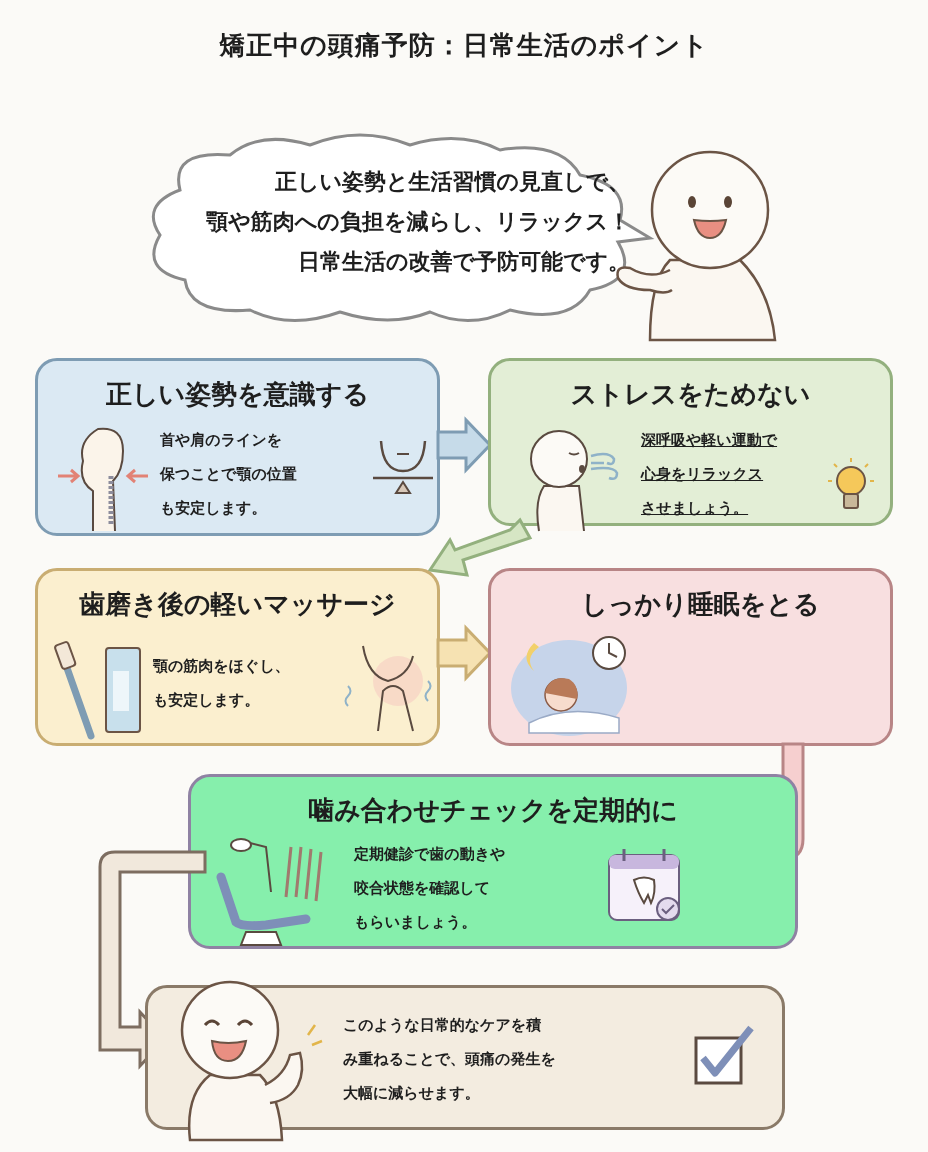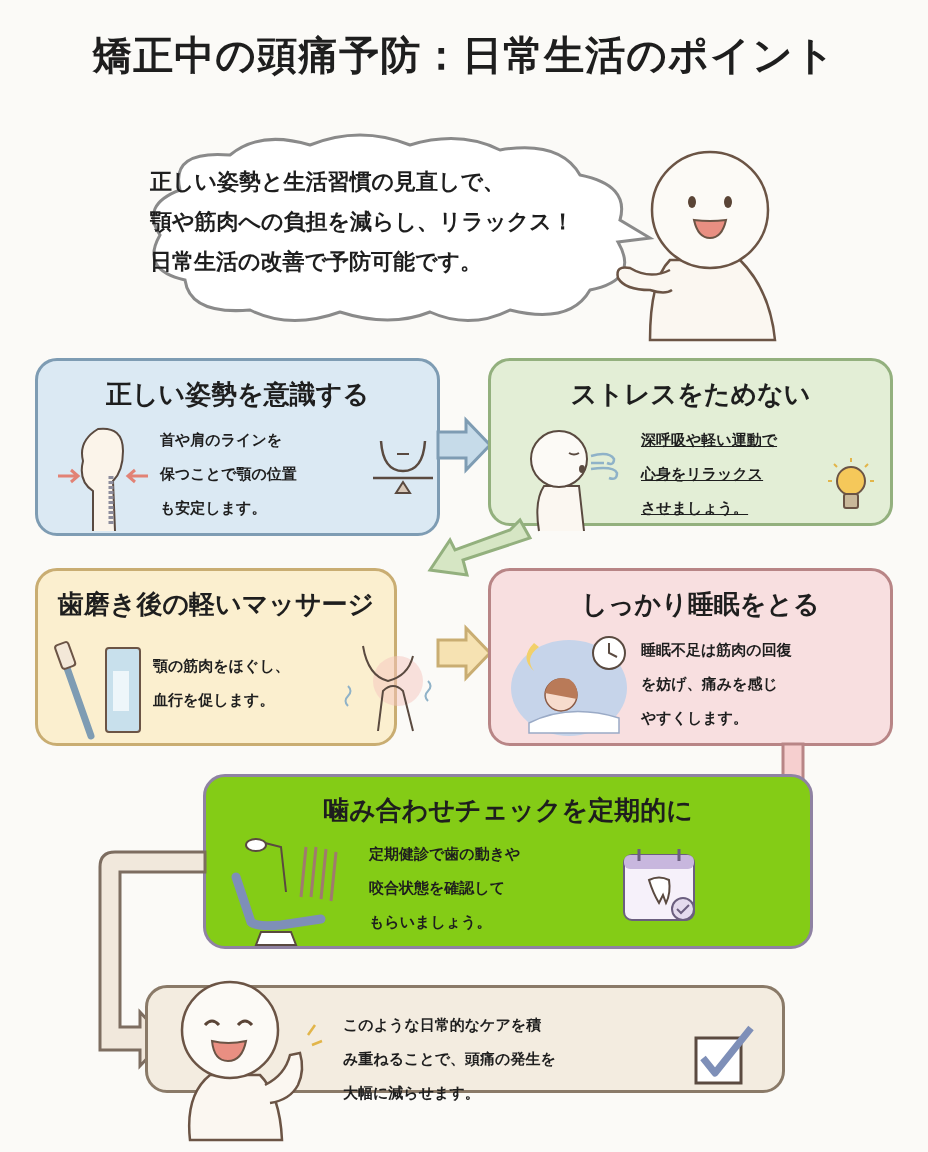--- a/index.html
+++ b/index.html
@@ -1,23 +1,23 @@
 <!DOCTYPE html>
 <html><head>
 <meta charset="utf-8">
 <style>
   html, body { margin:0; padding:0; }
   body { width:928px; height:1152px; background:#fbfaf7; position:relative; overflow:hidden;
     font-family:"DejaVu Sans","Liberation Sans",sans-serif; color:#1e1e1e; }
   .abs { position:absolute; }
-  .title { left:0; top:28px; width:928px; text-align:center; font-size:40px; font-weight:bold; letter-spacing:1px; }
+  .title { left:0; top:28px; width:928px; text-align:center; font-size:26px; font-weight:bold; letter-spacing:1px; }
   .card { position:absolute; border:3px solid; border-radius:22px; box-sizing:border-box; }
   .card h2 { margin:0; position:absolute; left:0; right:0; text-align:center; font-size:26px; font-weight:bold; }
   .card p { margin:0; position:absolute; font-size:15px; font-weight:bold; line-height:34px; white-space:pre-line; }
-  .bubble-text { font-size:22px; font-weight:bold; line-height:40px; text-align:left; white-space:pre-line; }
+  .bubble-text { font-size:22px; font-weight:bold; line-height:40px; text-align:right; white-space:pre-line; }
   svg { position:absolute; overflow:visible; }
 </style>
 </head>
 <body>
 
 <div class="abs title">矯正中の頭痛予防：日常生活のポイント</div>
 
 <svg style="left:140px;top:130px;" width="520" height="200" viewBox="0 0 520 200">
   <path d="M40,60 Q30,20 90,25 Q120,0 170,15 Q220,-5 270,15 Q320,0 360,20 Q420,10 440,45 Q490,55 480,90 L510,108 L478,112 Q500,150 450,160 Q430,195 370,180 Q330,200 290,182 Q250,198 200,182 Q150,200 110,180 Q50,185 45,150 Q0,140 20,105 Q0,75 40,60 Z" fill="#ffffff" stroke="#8a8a8a" stroke-width="3"></path>
 </svg>
@@ -73,24 +73,24 @@
     <circle cx="25" cy="25" r="14" fill="#f5c85a" stroke="#6b5445" stroke-width="2"></circle>
     <rect x="18" y="38" width="14" height="14" rx="2" fill="#c9b89a" stroke="#6b5445" stroke-width="2"></rect>
     <path d="M25,2 L25,6 M8,8 L11,11 M42,8 L39,11 M2,25 L6,25 M48,25 L44,25" stroke="#e2b54a" stroke-width="2"></path>
   </svg>
 </div>
 
 <svg style="left:425px;top:520px;" width="110" height="65" viewBox="0 0 110 65">
   <path d="M95,0 L105,18 L38,40 L42,55 L5,50 L25,20 L30,30 L85,10 Z" fill="#d6e6c4" stroke="#93b07e" stroke-width="3"></path>
 </svg>
 
-<div class="card" style="left:35px;top:568px;width:362px;height:178px;background:#fbefcf;border-color:#c9ad72;">
+<div class="card" style="left:35px;top:568px;width:405px;height:178px;background:#fbefcf;border-color:#c9ad72;">
   <h2 style="top:16px;">歯磨き後の軽いマッサージ</h2>
   <p style="left:115px;top:78px;">顎の筋肉をほぐし、
-血行を促します。</p>
+も安定します。</p>
   <svg style="left:18px;top:70px;" width="45" height="100" viewBox="0 0 45 100">
     <path d="M5,10 L35,95" stroke="#7e9cb3" stroke-width="7" stroke-linecap="round"></path>
     <rect x="2" y="2" width="14" height="25" rx="3" fill="#f3e8d8" stroke="#6b5445" stroke-width="2" transform="rotate(-20 9 14)"></rect>
   </svg>
   <svg style="left:65px;top:75px;" width="40" height="90" viewBox="0 0 40 90">
     <rect x="3" y="2" width="34" height="84" rx="3" fill="#c8e0ec" stroke="#6b5445" stroke-width="2"></rect>
     <rect x="10" y="25" width="16" height="40" fill="#eef6fa"></rect>
   </svg>
   <svg style="left:305px;top:65px;" width="90" height="100" viewBox="0 0 90 100">
     <circle cx="55" cy="45" r="25" fill="#f6c6c0" opacity="0.5"></circle>
@@ -99,39 +99,36 @@
     <path d="M5,50 Q10,55 5,60 Q0,65 5,70 M85,45 Q90,50 85,55 Q80,60 85,65" stroke="#8fb2c8" stroke-width="2" fill="none"></path>
   </svg>
 </div>
 
 <svg style="left:438px;top:628px;" width="55" height="55" viewBox="0 0 55 55">
   <path d="M0,12 L28,12 L28,0 L52,25 L28,50 L28,38 L0,38 Z" fill="#f6e2b2" stroke="#c9ad72" stroke-width="3"></path>
 </svg>
 
 <div class="card" style="left:488px;top:568px;width:405px;height:178px;background:#f8dfe0;border-color:#b88586;">
   <h2 style="top:16px;padding-left:20px;">しっかり睡眠をとる</h2>
-  <p style="left:150px;top:62px;">睡眠不足は筋肉の回復
-を妨げ、痛みを感じ
-やすくします。</p>
   <svg style="left:18px;top:62px;" width="125" height="105" viewBox="0 0 125 105">
     <ellipse cx="60" cy="55" rx="58" ry="48" fill="#c6d4ea"></ellipse>
     <path d="M25,10 Q10,25 25,38 Q15,25 30,14 Z" fill="#f2d06a"></path>
     <circle cx="100" cy="20" r="16" fill="#ffffff" stroke="#5a4a40" stroke-width="2"></circle>
     <path d="M100,10 L100,20 L108,24" stroke="#5a4a40" stroke-width="2" fill="none"></path>
     <circle cx="52" cy="62" r="16" fill="#f7dccd" stroke="#8a5a45" stroke-width="1.5"></circle>
     <path d="M36,60 Q40,42 60,46 Q70,52 68,66" fill="#b97a58"></path>
     <path d="M20,90 Q60,70 110,85 L110,100 L20,100 Z" fill="#ffffff" stroke="#9aaac6" stroke-width="1.5"></path>
   </svg>
 </div>
 
 <svg style="left:725px;top:744px;" width="90" height="135" viewBox="0 0 90 135">
   <path d="M58,0 L78,0 L78,95 Q78,115 58,115 L30,115 L30,130 L2,105 L30,80 L30,95 L58,95 Z" fill="#f6cfcf" stroke="#b88586" stroke-width="3"></path>
 </svg>
 
-<div class="card" style="left:203px;top:774px;width:610px;height:175px;background:#84cc16;border-color:#8f82a3;">
+<div class="card" style="left:188px;top:774px;width:610px;height:175px;background:#86efac;border-color:#8f82a3;">
   <h2 style="top:16px;">噛み合わせチェックを定期的に</h2>
   <p style="left:163px;top:60px;">定期健診で歯の動きや
 咬合状態を確認して
 もらいましょう。</p>
   <svg style="left:15px;top:60px;" width="130" height="110" viewBox="0 0 130 110">
     <path d="M15,40 L30,85 Q35,90 60,88 L100,82" fill="none" stroke="#7e8fb8" stroke-width="9" stroke-linecap="round"></path>
     <path d="M40,95 L70,95 L75,108 L35,108 Z" fill="#ffffff" stroke="#5a4a40" stroke-width="2"></path>
     <path d="M40,5 L60,10 L65,55" fill="none" stroke="#5a4a40" stroke-width="2"></path>
     <ellipse cx="35" cy="8" rx="10" ry="6" fill="#ffffff" stroke="#5a4a40" stroke-width="2"></ellipse>
     <path d="M85,10 L80,60 M95,10 L90,60 M105,12 L100,62 M115,15 L110,64" stroke="#a07a6e" stroke-width="3"></path>
@@ -143,21 +140,21 @@
     <path d="M28,35 Q38,30 48,35 Q50,48 45,58 L42,50 L38,58 Q32,48 28,35 Z" fill="#ffffff" stroke="#5a4a40" stroke-width="2"></path>
     <circle cx="62" cy="64" r="11" fill="#e4dbee" stroke="#6b5f7f" stroke-width="2"></circle>
     <path d="M56,64 L60,68 L68,60" stroke="#6b5f7f" stroke-width="2" fill="none"></path>
   </svg>
 </div>
 
 <svg style="left:80px;top:852px;" width="130" height="210" viewBox="0 0 130 210">
   <path d="M125,0 L125,20 L40,20 L40,175 L60,175 L60,160 L85,187 L60,214 L60,198 L20,198 L20,15 Q20,0 35,0 Z" fill="#f1e8dc" stroke="#7d6d60" stroke-width="3"></path>
 </svg>
 
-<div class="card" style="left:145px;top:985px;width:640px;height:108px;background:#f3ece0;border-color:#8a7a68;">
+<div class="card" style="left:145px;top:985px;width:640px;height:145px;background:#f3ece0;border-color:#8a7a68;">
   <p style="left:195px;top:20px;">このような日常的なケアを積
  み重ねることで、頭痛の発生を
 大幅に減らせます。</p>
   <svg style="left:545px;top:35px;" width="65" height="65" viewBox="0 0 65 65">
     <rect x="3" y="15" width="45" height="45" fill="#ffffff" stroke="#5a4a40" stroke-width="3"></rect>
     <path d="M10,35 L22,50 L58,5" stroke="#7e8fb8" stroke-width="7" fill="none" stroke-linejoin="round"></path>
   </svg>
 </div>
 
 <svg style="left:170px;top:975px;" width="160" height="165" viewBox="0 0 160 165">

